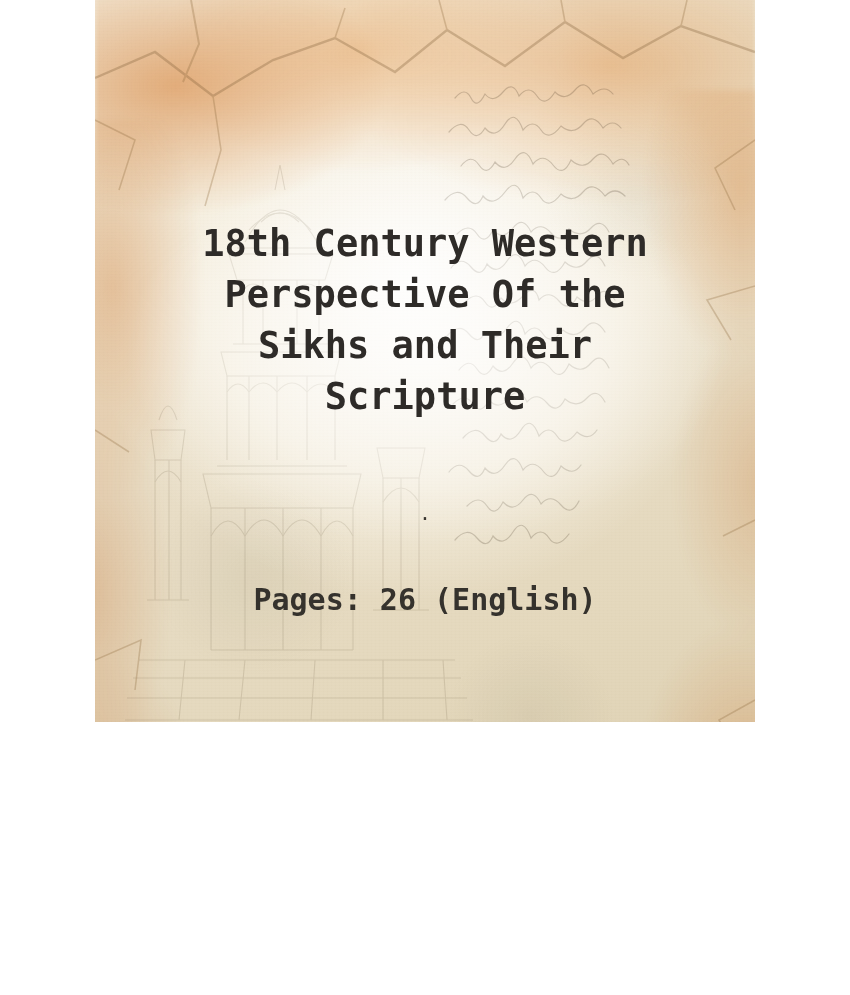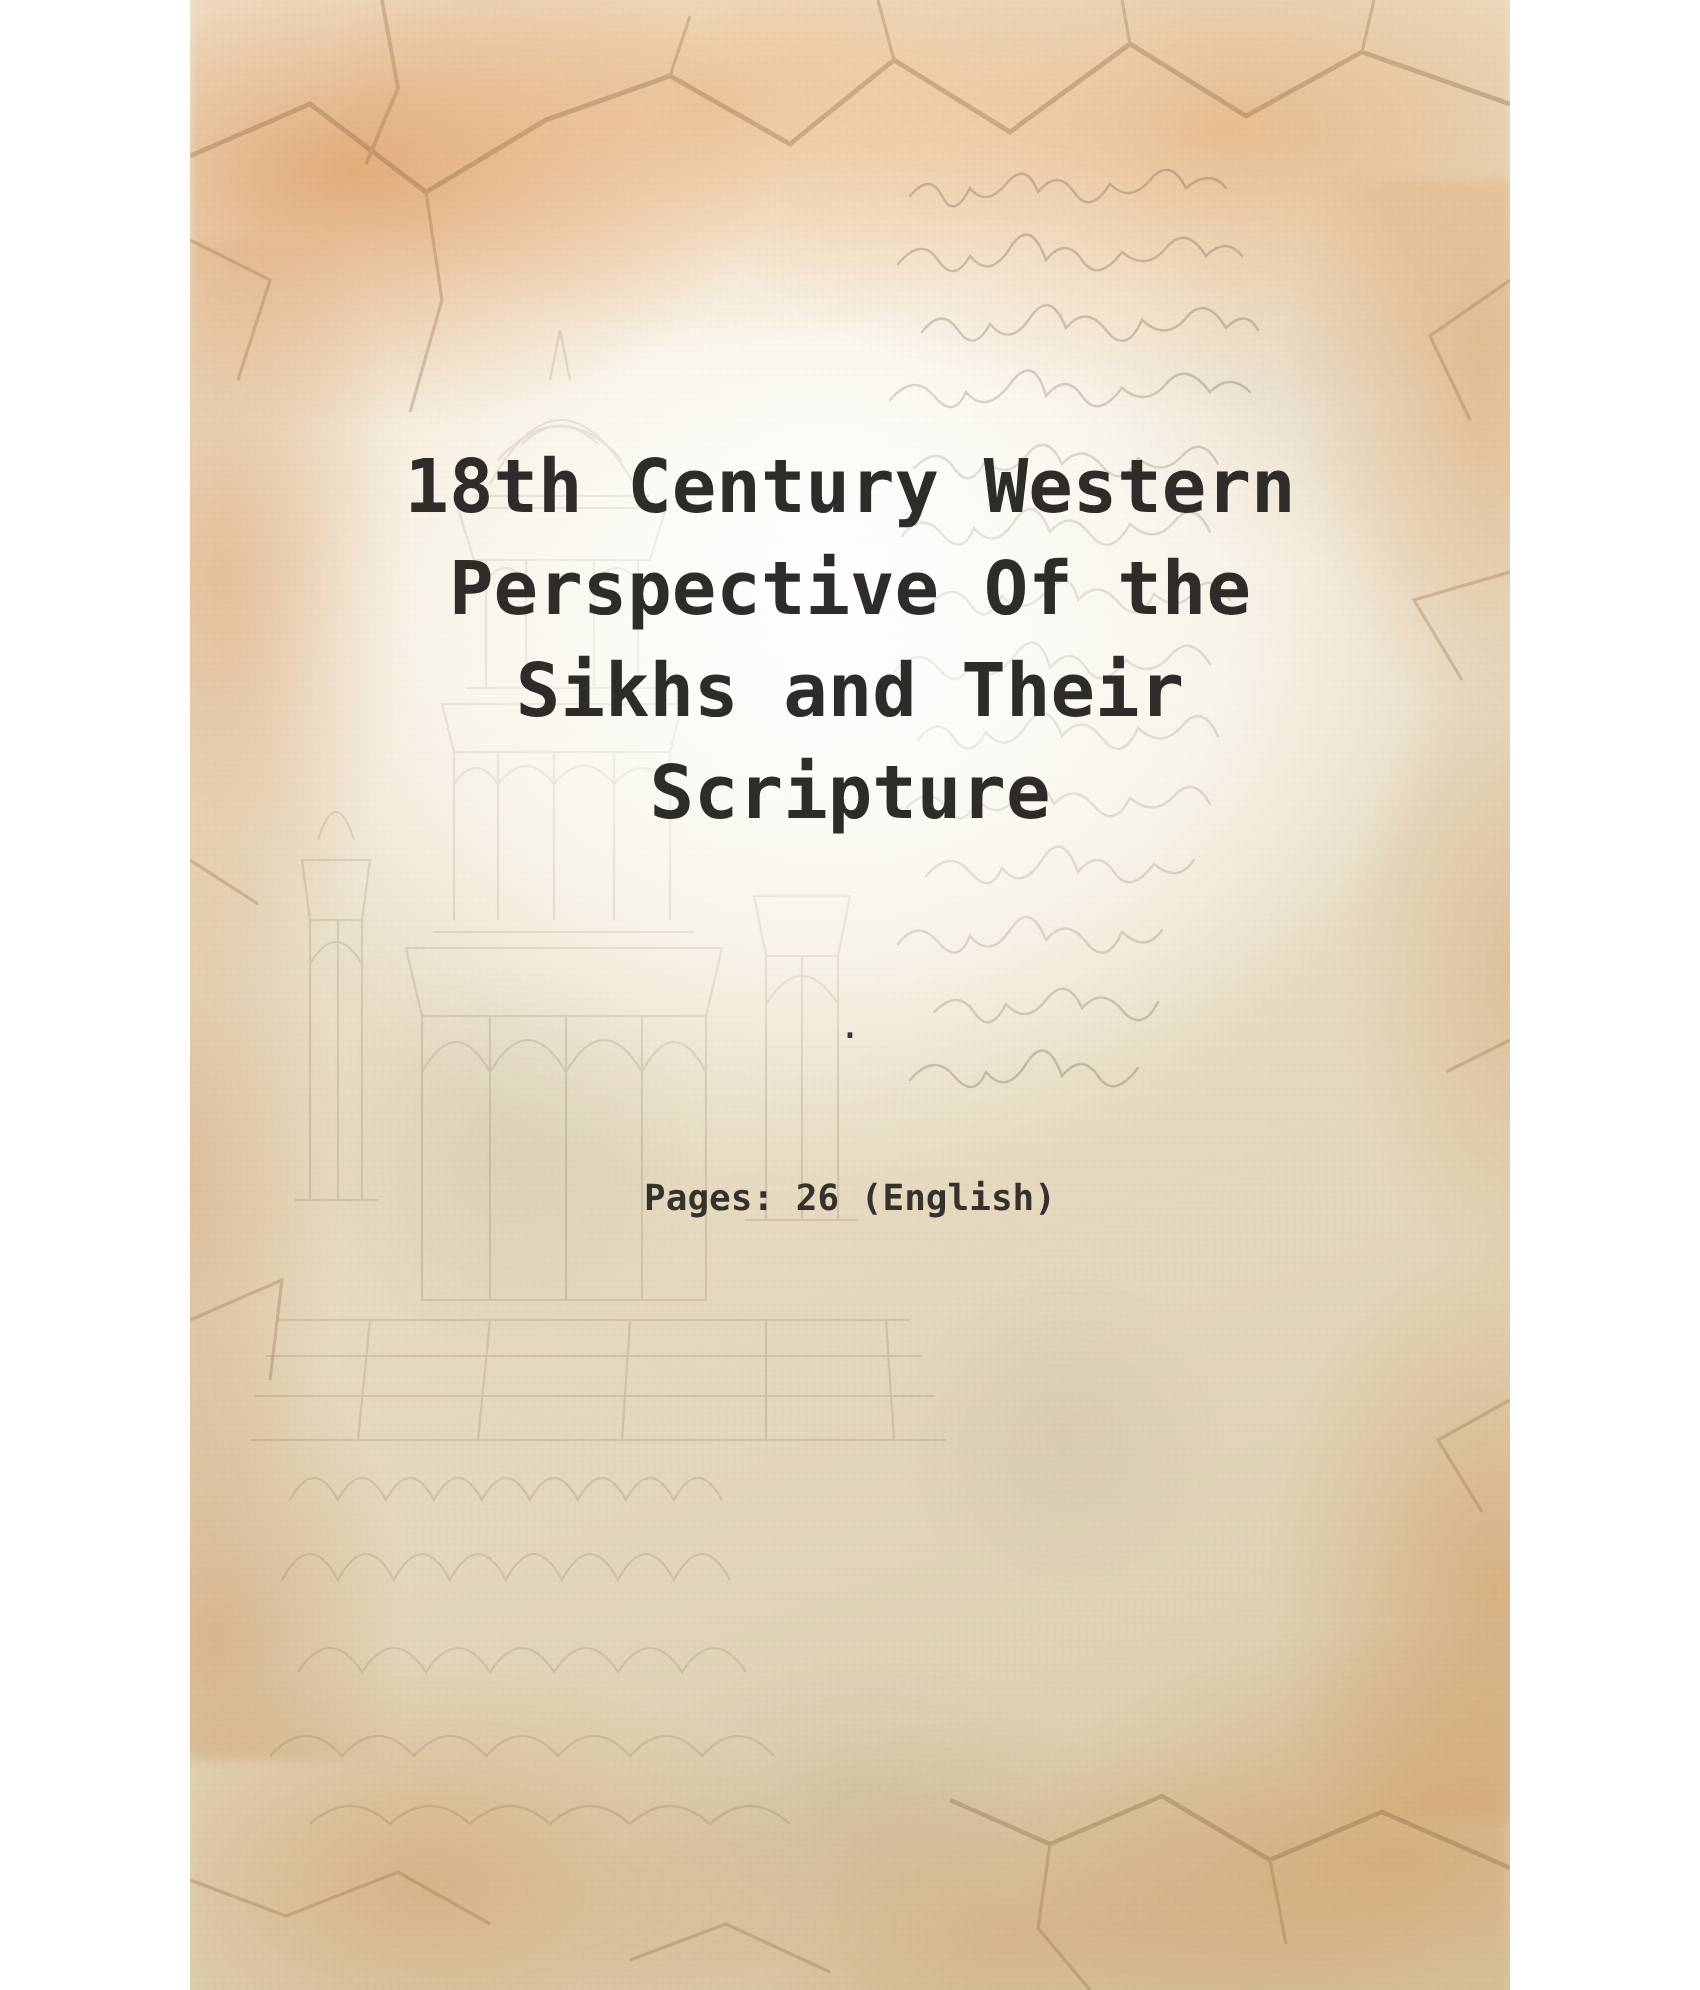--- a/index.html
+++ b/index.html
@@ -9,21 +9,21 @@
   }
   body {
     width: 850px;
     height: 995px;
     font-family: "DejaVu Sans Mono", monospace;
   }
 
   .cover-wrap {
     position: relative;
     width: 850px;
-    height: 995px;
+    height: 722px;
     background: #ffffff;
     overflow: hidden;
   }
 
   
   .cover {
     position: absolute;
     left: 95px;
     top: 0px;
     width: 660px;
@@ -177,21 +177,21 @@
     color: #3a3631;
   }
 
   .book-pages {
     position: absolute;
     left: 50px;
     top: 586px;
     width: 560px;
     text-align: center;
     font-family: "DejaVu Sans Mono", monospace;
-    font-size: 18px;
+    font-size: 30px;
     line-height: 28px;
     font-weight: 700;
     color: #35322d;
   }
 
   
   .margin-left, .margin-right {
     position: absolute;
     top: 0;
     width: 96px;

